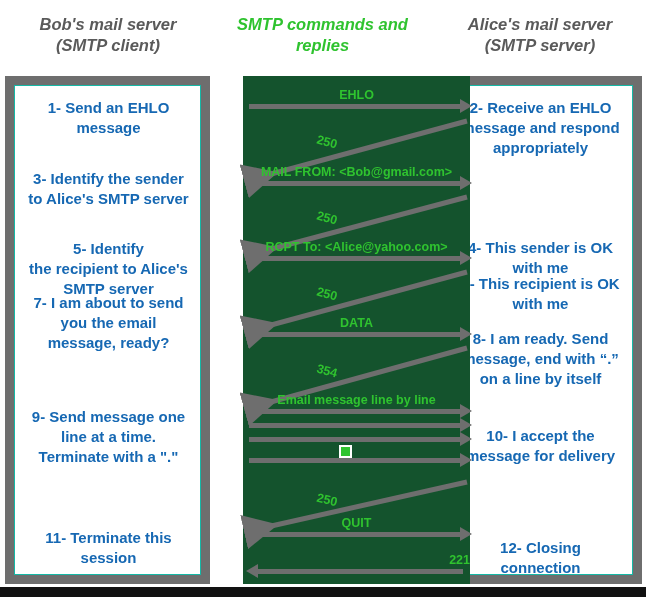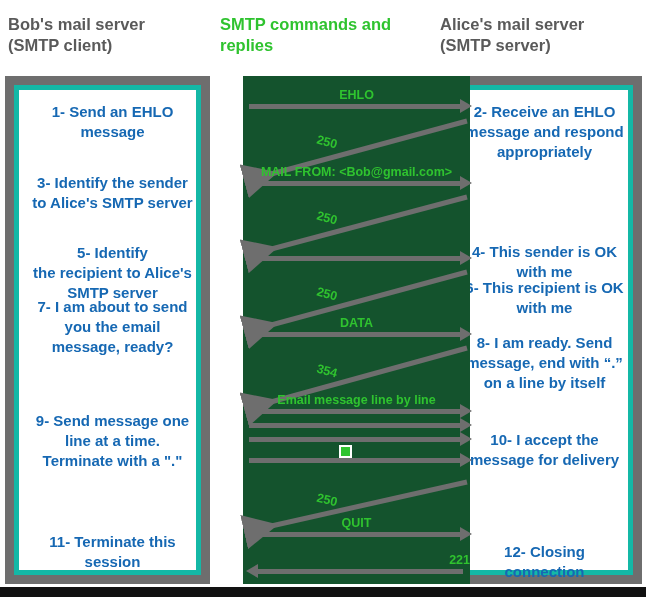--- a/index.html
+++ b/index.html
@@ -15,46 +15,47 @@
     position: relative;
     width: 646px;
     height: 597px;
     background: #ffffff;
     overflow: hidden;
   }
 
   
   .heading {
     position: absolute;
-    text-align: left;
+    text-align: center;
     font-weight: bold;
     font-size: 16.5px;
     line-height: 1.3;
     white-space: pre-line;
+    font-style: italic;
   }
   .heading.left  { left: 8px;   top: 14px; width: 200px; color: #5a5a5a; }
   .heading.mid   { left: 220px; top: 14px; width: 205px; color: #2fc32f; }
   .heading.right { left: 440px; top: 14px; width: 200px; color: #5a5a5a; }
 
   
   .panel {
     position: absolute;
     top: 76px;
     height: 508px;
     background: #ffffff;
     border: 9px solid #6e6e6e;
     box-sizing: border-box;
   }
   .panel.left  { left: 5px;   width: 205px; }
   .panel.right { left: 437px; width: 205px; }
 
   .panel-inner {
     position: absolute;
     inset: 0;
-    border: 5px solid #14b8a6;
+    border: 1px solid #14b8a6;
     box-sizing: border-box;
   }
 
   
   .step {
     position: absolute;
     text-align: center;
     font-weight: bold;
     font-size: 15px;
     line-height: 1.32;
@@ -247,20 +248,21 @@
       </div>
 
     <div class="arrow-h to-left" style="left:14px; width:206px; top:493px;">
         <i class="head"></i>
       </div>
 
     <div class="lbl" style="left:0; width:227px; top:12px;">EHLO</div>
 
     <div class="lbl" style="left:0; width:227px; top:89px;">MAIL FROM: &lt;Bob@gmail.com&gt;</div>
 
+    <div class="lbl" style="left:0; width:227px; top:164px;">RCPT To: &lt;Alice@yahoo.com&gt;</div>
 
     <div class="lbl" style="left:0; width:227px; top:240px;">DATA</div>
 
     <div class="lbl" style="left:0; width:227px; top:317px;">Email message line by line</div>
 
     <div class="lbl" style="left:0; width:227px; top:440px;">QUIT</div>
 
     <div class="lbl rot" style="left:64px; width:40px; top:59px; transform:rotate(15deg);">250</div>
 
     <div class="lbl rot" style="left:64px; width:40px; top:135px; transform:rotate(15deg);">250</div>

